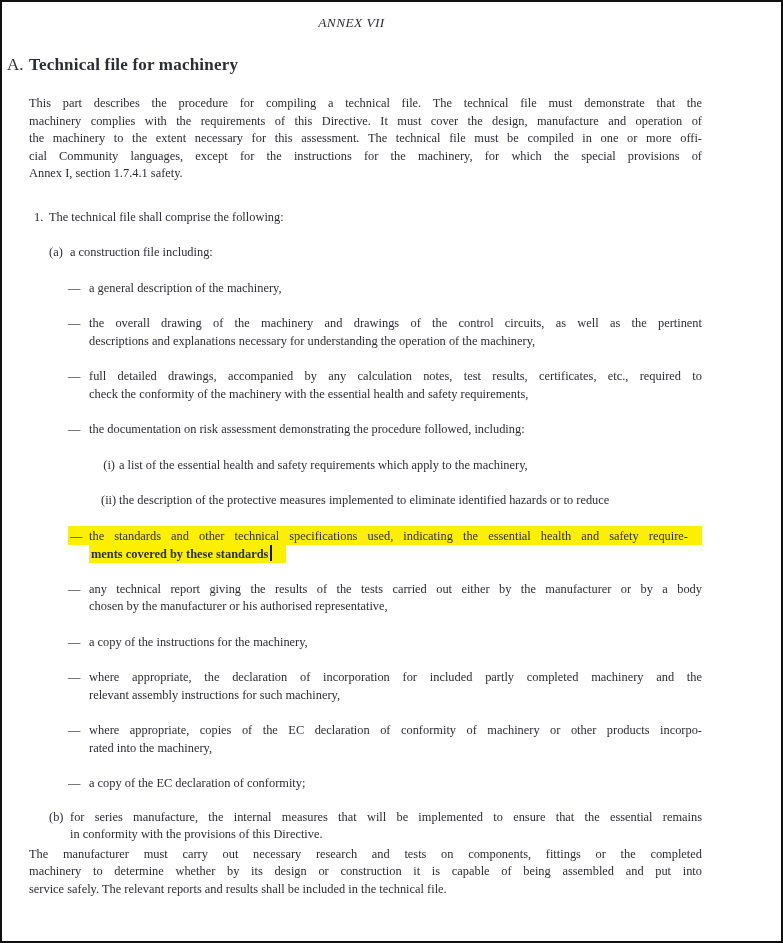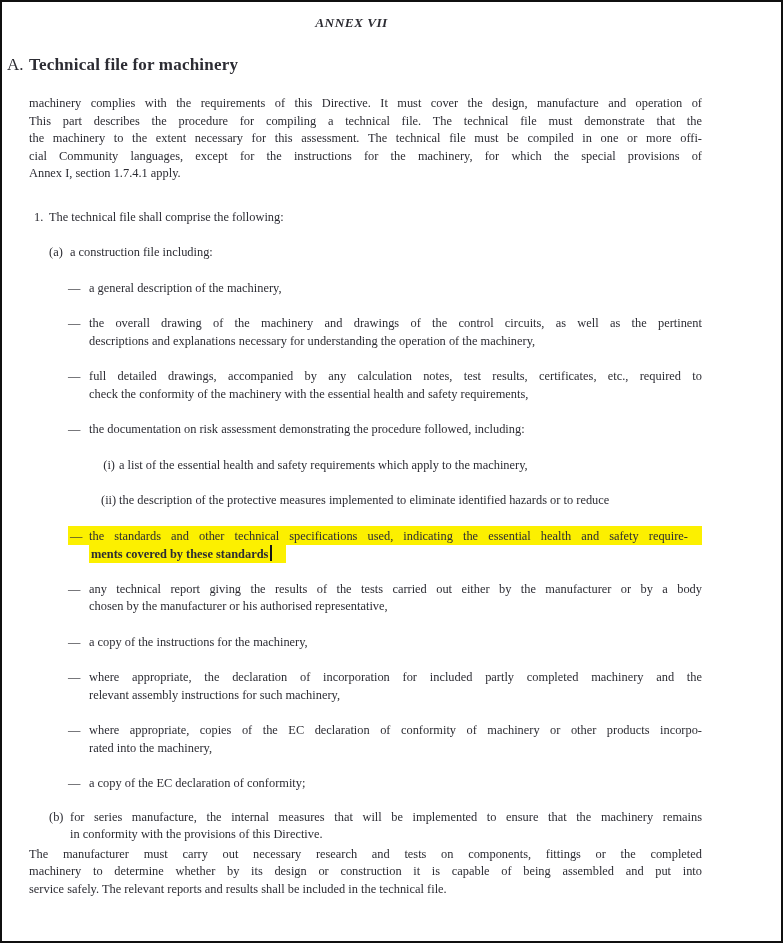--- a/index.html
+++ b/index.html
@@ -10,21 +10,21 @@
     border:2px solid #101010;
     background:#ffffff;
     font-family:"Liberation Serif","DejaVu Serif",serif;
     font-size:12.4px;
     line-height:17.5px;
     color:#2c2c33;
     overflow:hidden;
   }
   .title{
     margin:12px 0 0 27px;width:645px;
-    text-align:center;font-style:italic;font-size:13.4px;letter-spacing:0.4px;font-weight:bold;
+    text-align:center;font-style:italic;font-size:13.4px;letter-spacing:0.4px;
   }
   .sec-head{margin:24px 0 0 5px;font-size:17px;}
   .sec-label{display:inline-block;width:22px;}
   .sec-title{font-weight:bold;letter-spacing:0.2px;}
   .para{margin-left:27px;width:673px;}
   .intro{margin-top:22px;}
   .closing{margin-top:2px;}
   .item{display:flex;}
   .marker{flex:none;}
   .txt{flex:1;min-width:0;}
@@ -56,25 +56,25 @@
 
 <div class="page">
 
   <div class="title">ANNEX VII</div>
 
   <div class="sec-head">
     <span class="sec-label">A.</span><span class="sec-title">Technical file for machinery</span>
   </div>
 
   <div class="para intro">
+      <div class="ln">This part describes the procedure for compiling a technical file. The technical file must demonstrate that the</div>
       <div class="ln">machinery complies with the requirements of this Directive. It must cover the design, manufacture and operation of</div>
-      <div class="ln">This part describes the procedure for compiling a technical file. The technical file must demonstrate that the</div>
       <div class="ln">the machinery to the extent necessary for this assessment. The technical file must be compiled in one or more offi-</div>
       <div class="ln">cial Community languages, except for the instructions for the machinery, for which the special provisions of</div>
-      <div class="ln">Annex I, section 1.7.4.1 apply.</div>
+      <div class="ln">Annex I, section 1.7.4.1 safety.</div>
     </div>
 
   <div class="item num-item">
     <span class="marker">1.</span>
     <div class="txt">
         <div class="ln">The technical file shall comprise the following:</div>
       </div>
   </div>
 
   <div class="item alpha-item">
@@ -171,21 +171,21 @@
   <div class="item dash-item">
     <span class="marker">—</span>
     <div class="txt">
         <div class="ln">a copy of the EC declaration of conformity;</div>
       </div>
   </div>
 
   <div class="item alpha-item b-item">
     <span class="marker">(b)</span>
     <div class="txt">
-        <div class="ln">for series manufacture, the internal measures that will be implemented to ensure that the machinery remains</div>
+        <div class="ln">for series manufacture, the internal measures that will be implemented to ensure that the essential remains</div>
         <div class="ln">in conformity with the provisions of this Directive.</div>
       </div>
   </div>
 
   <div class="para closing">
       <div class="ln">The manufacturer must carry out necessary research and tests on components, fittings or the completed</div>
       <div class="ln">machinery to determine whether by its design or construction it is capable of being assembled and put into</div>
       <div class="ln">service safely. The relevant reports and results shall be included in the technical file.</div>
     </div>
 

